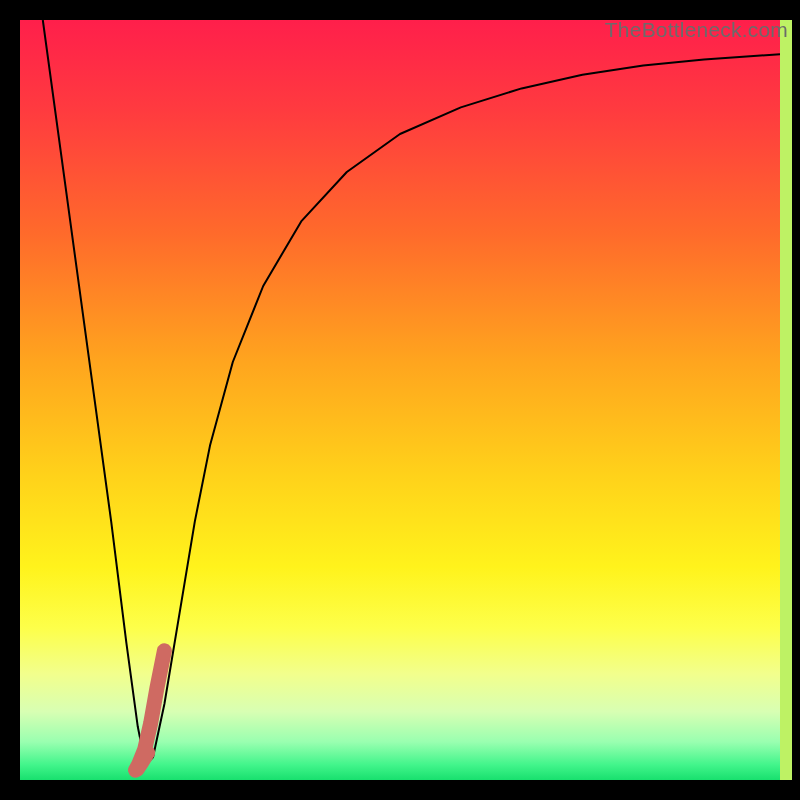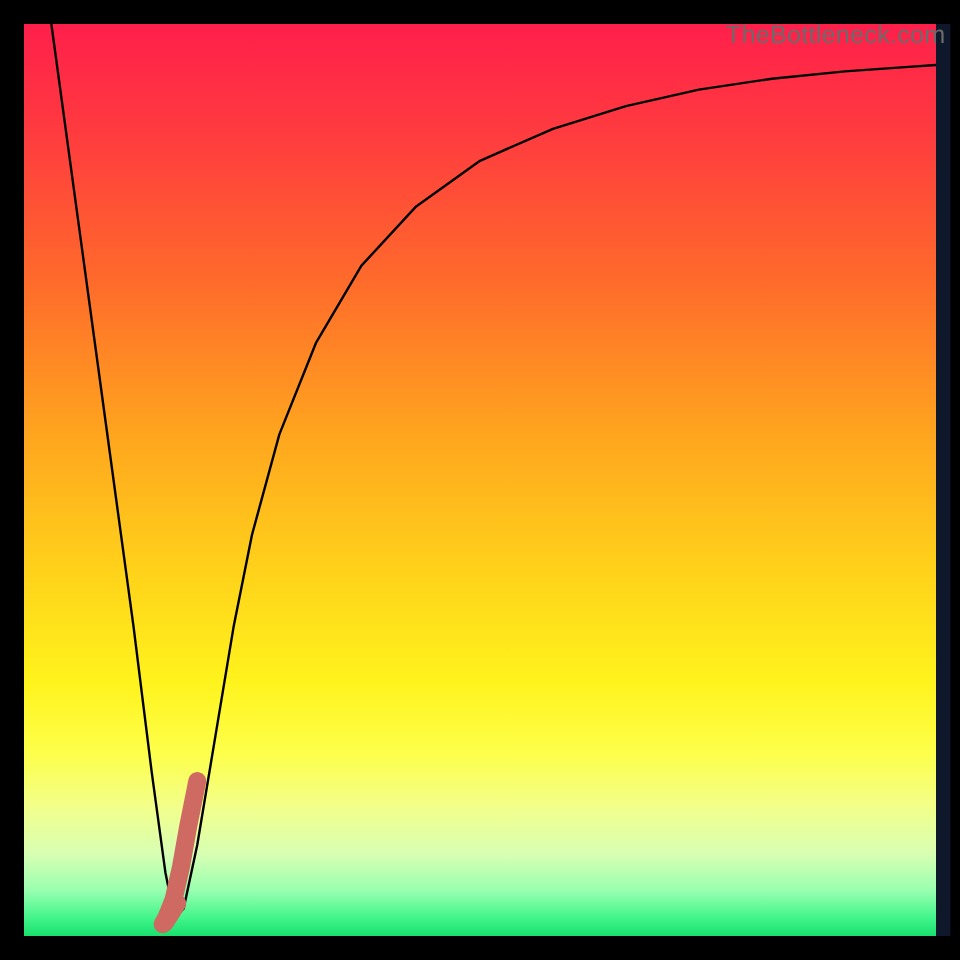--- a/index.html
+++ b/index.html
@@ -10,21 +10,21 @@
     background: #000;
     overflow: hidden;
     font-family: Arial, Helvetica, sans-serif;
   }
   .frame {
     position: absolute;
     left: 20px;
     top: 20px;
     width: 772px;
     height: 760px;
-    background: #0f172a;
+    background: #bef264;
   }
   .plot {
     position: absolute;
     left: 0;
     top: 0;
     width: 760px;
     height: 760px;
   }
   .watermark {
     position: absolute;

